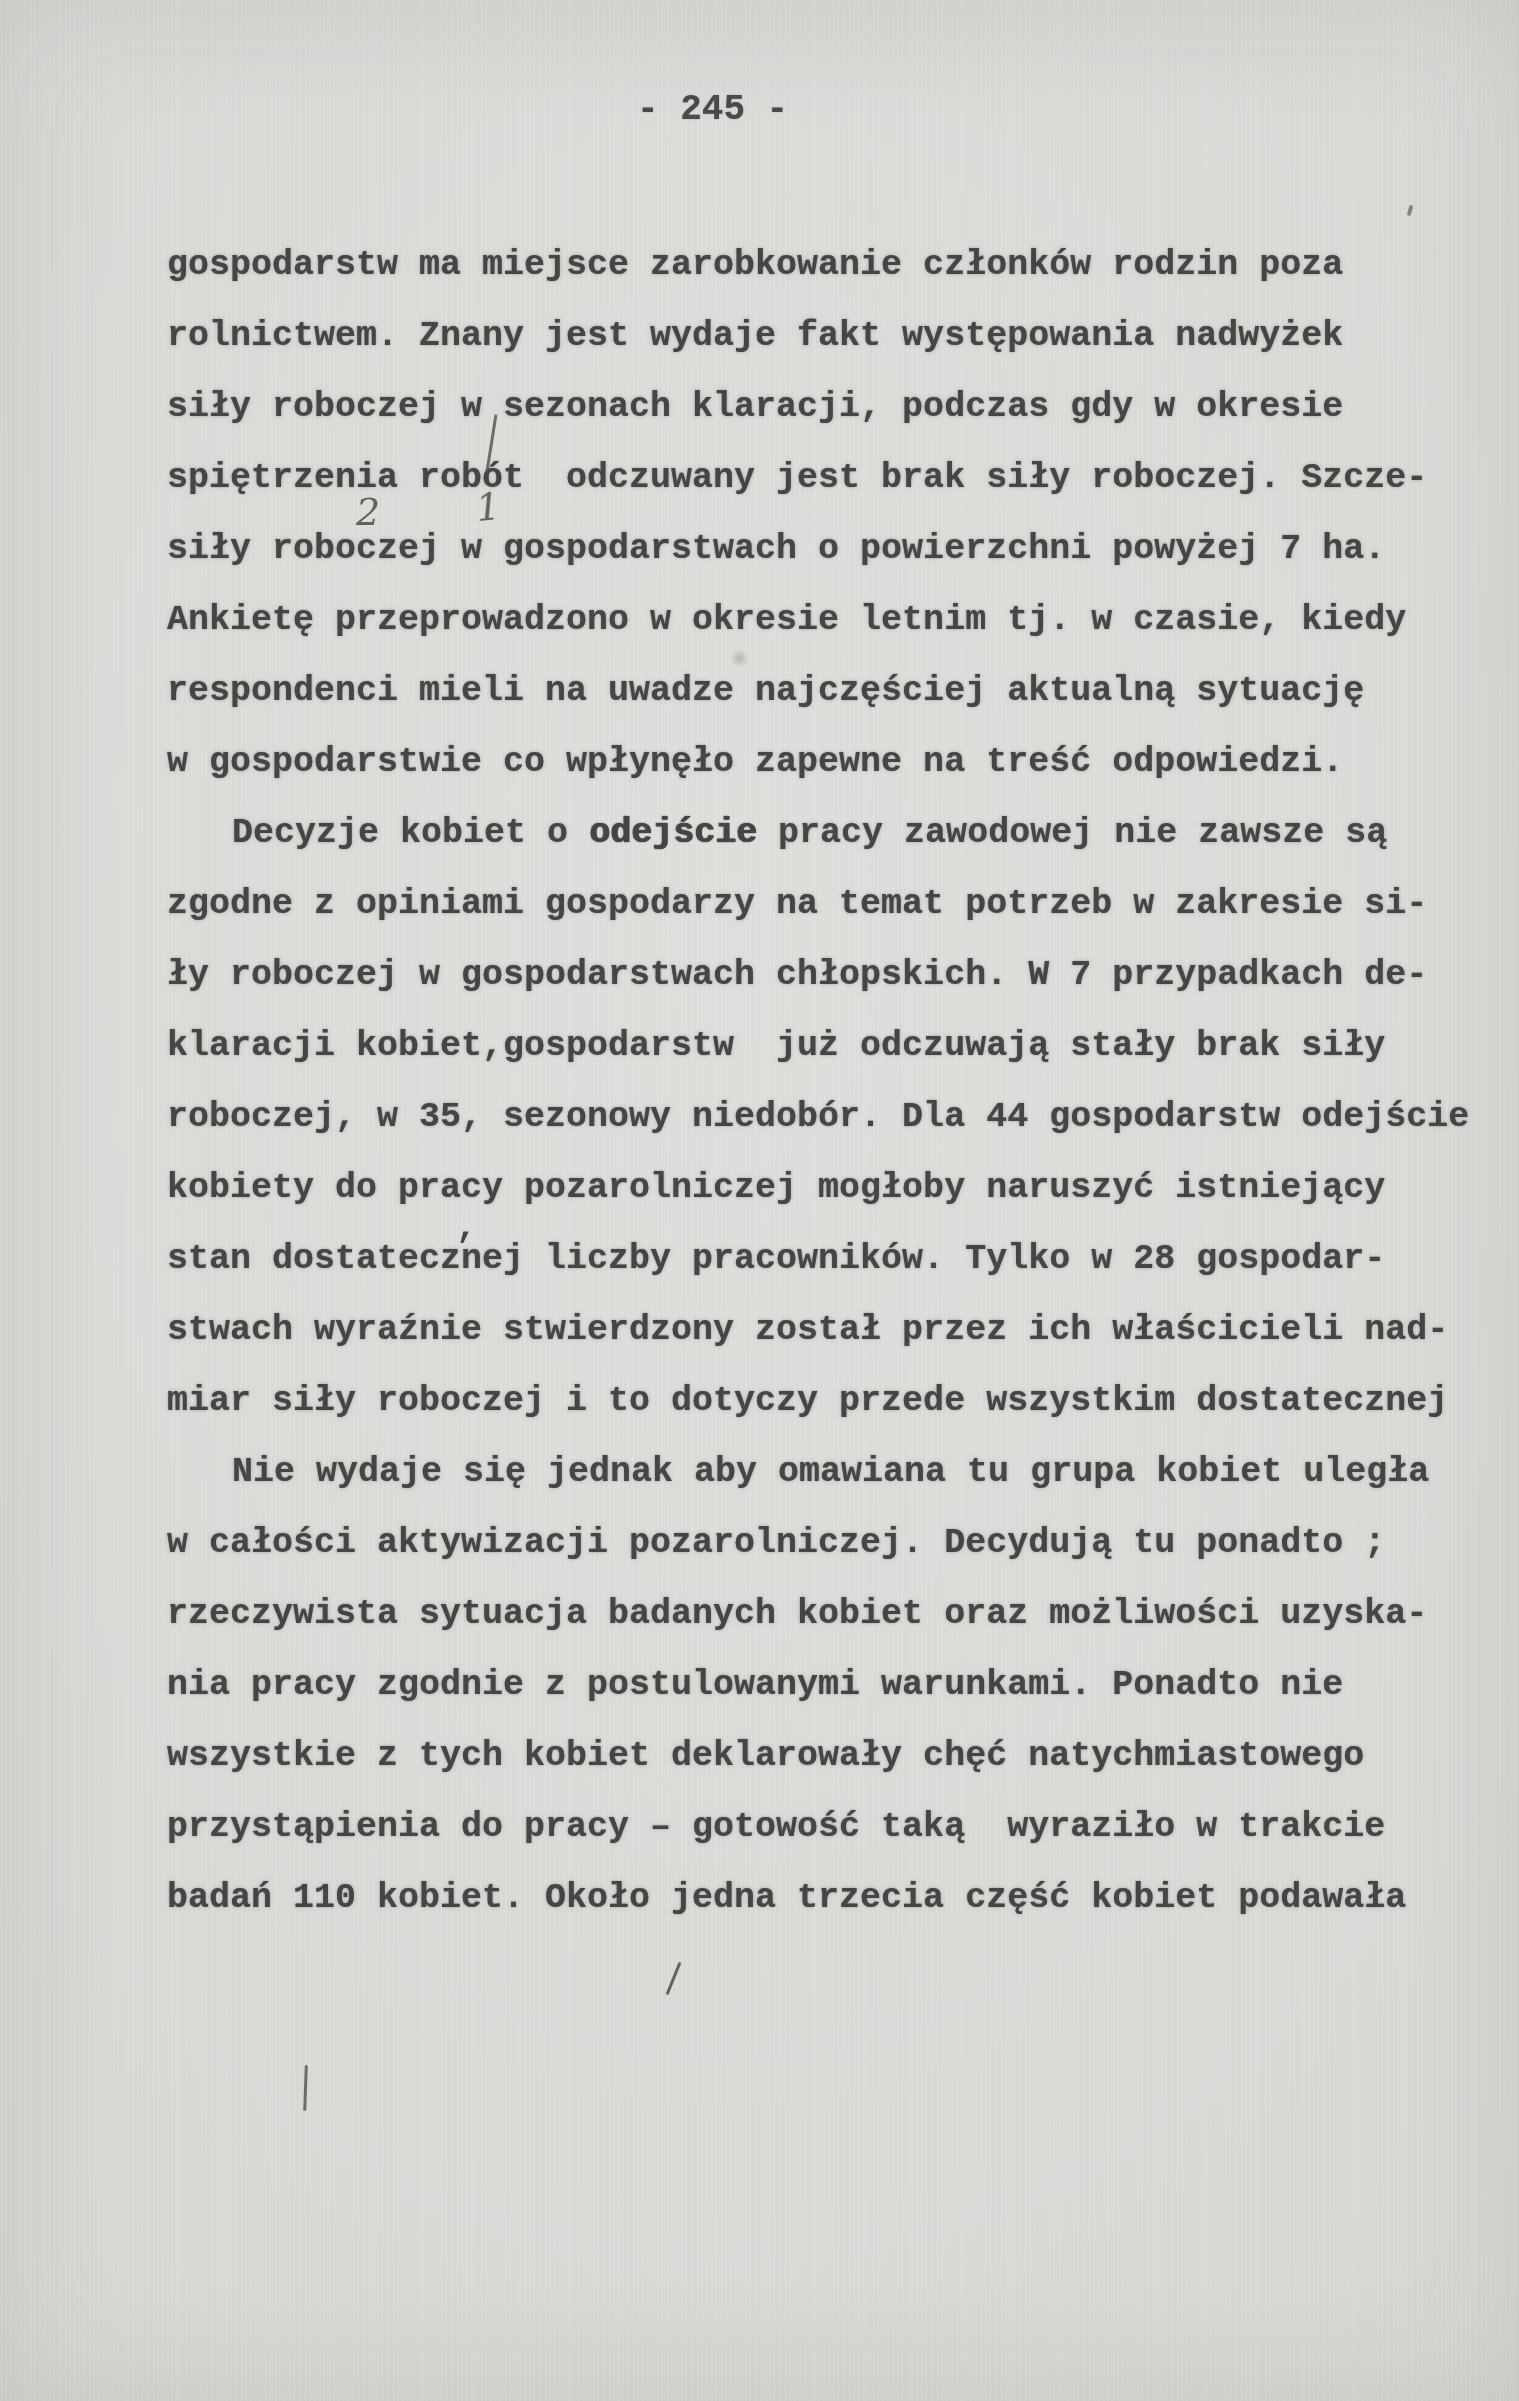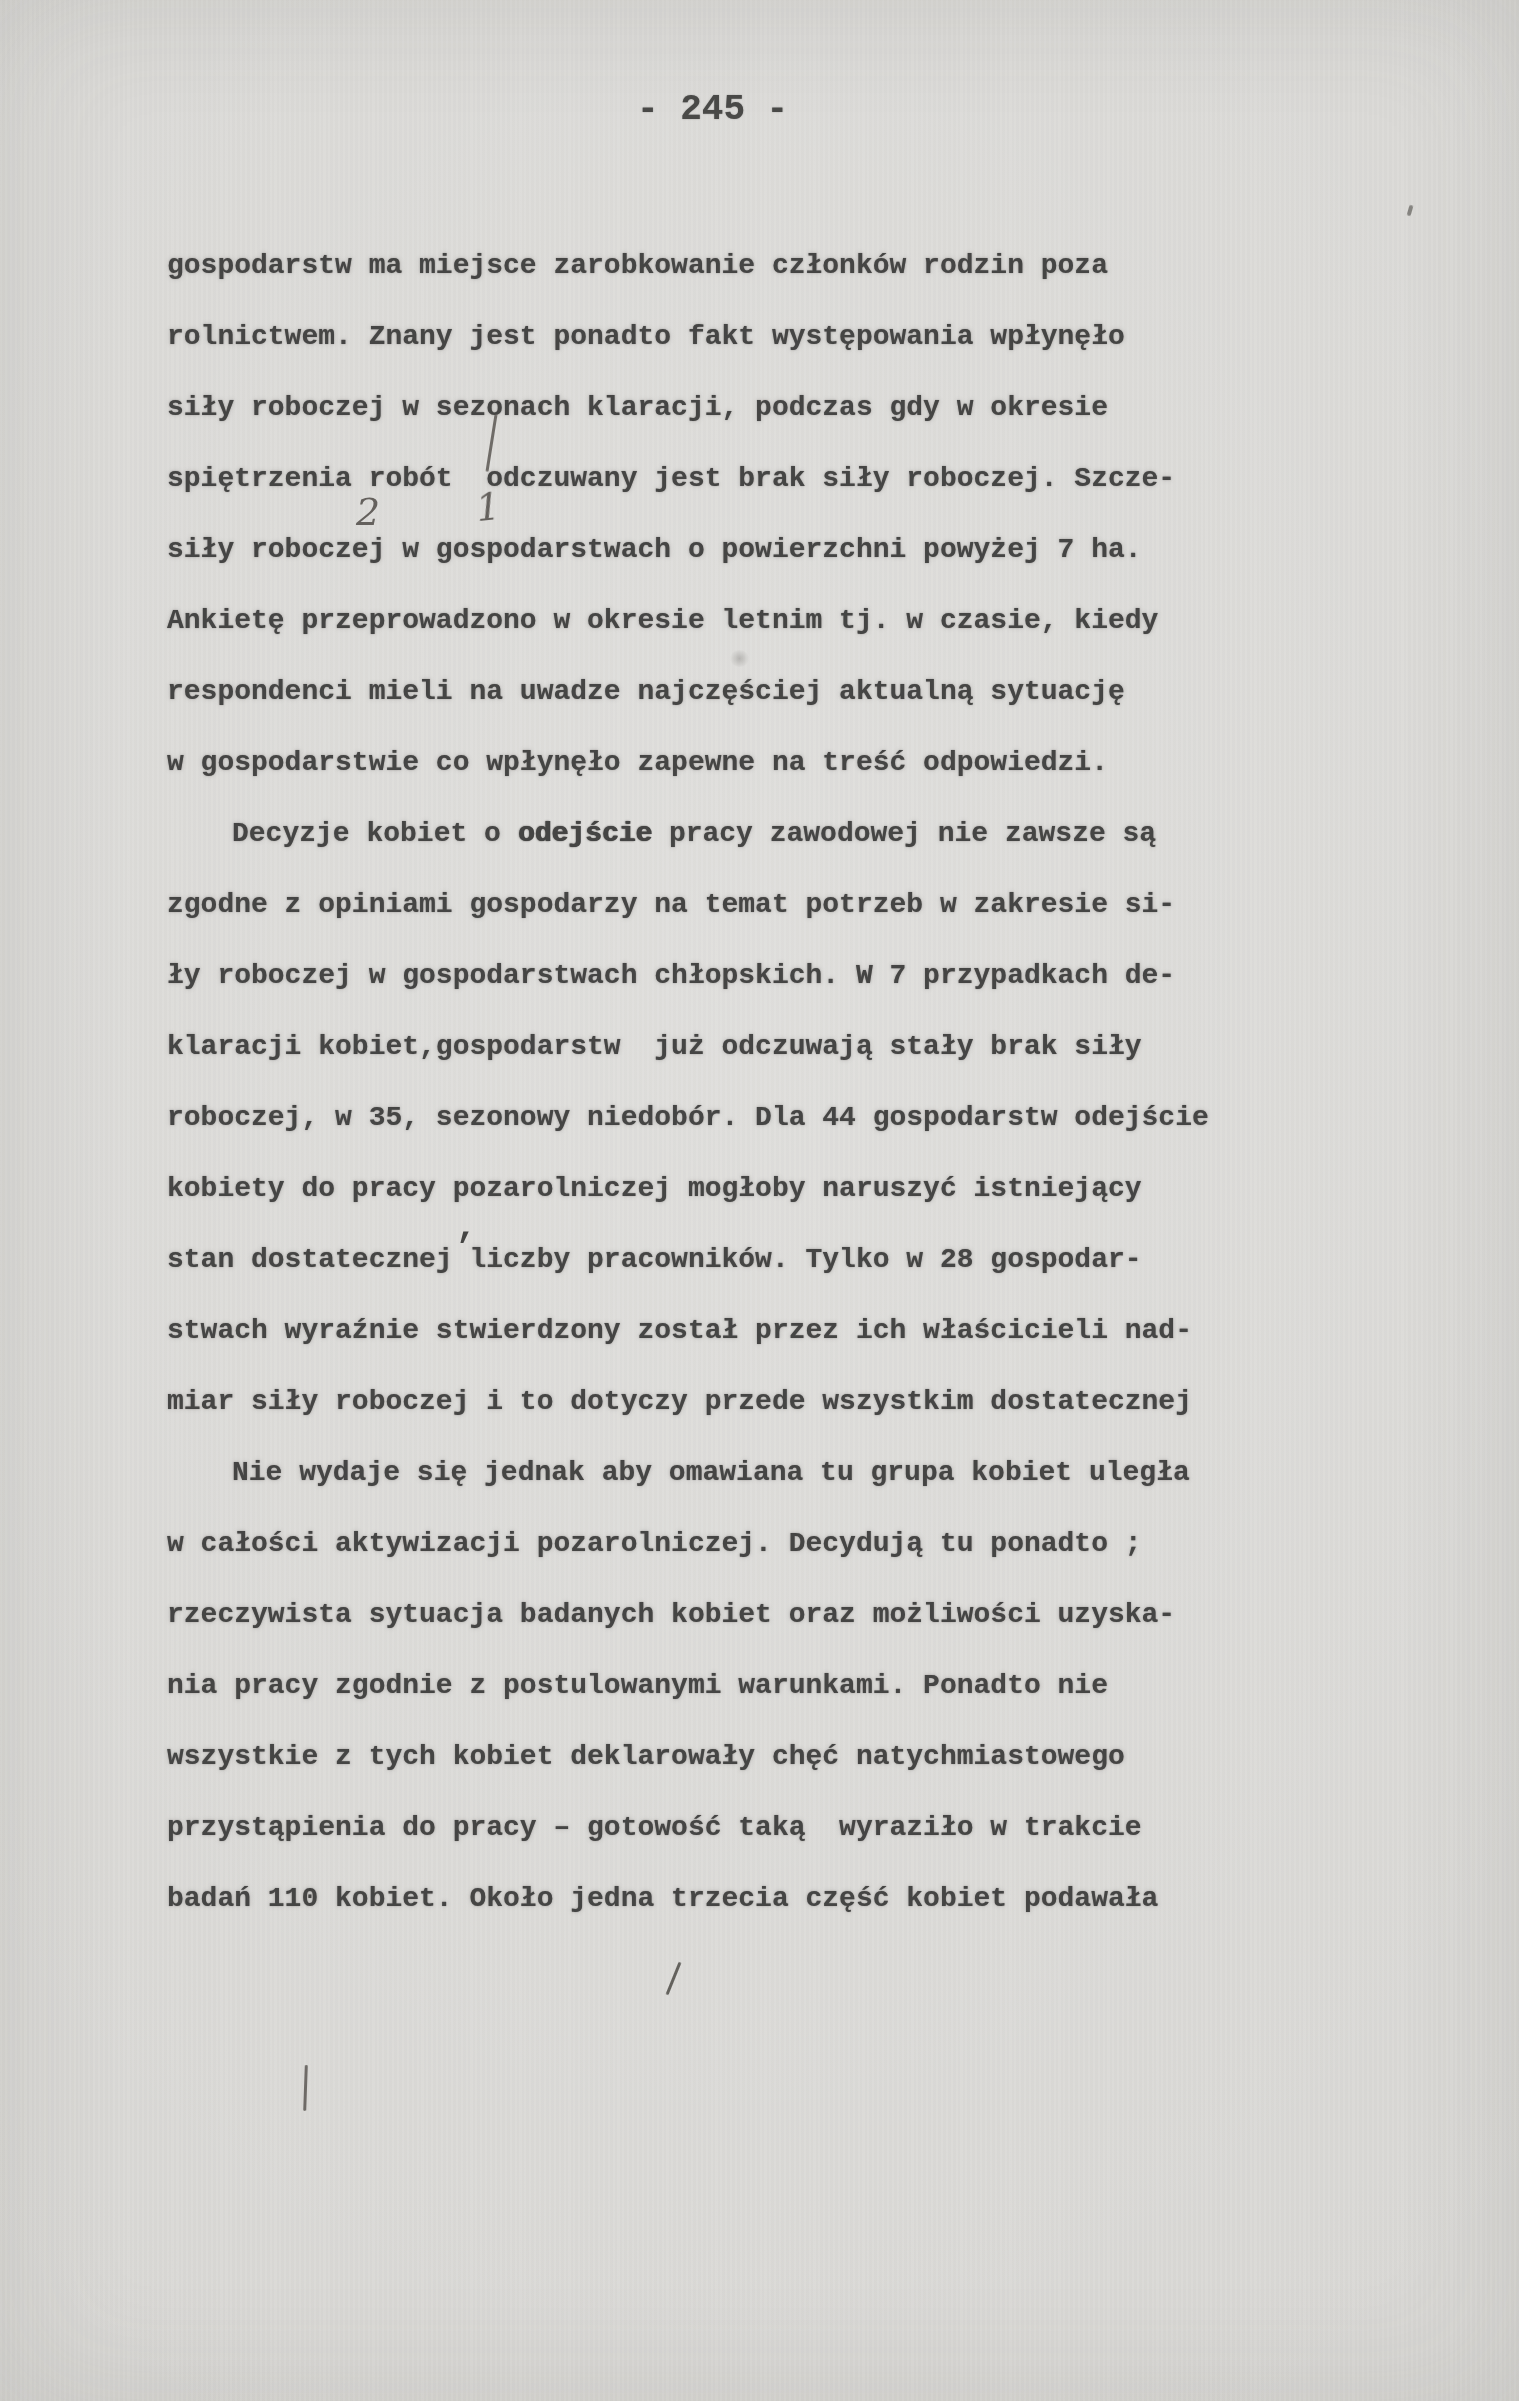--- a/index.html
+++ b/index.html
@@ -43,21 +43,21 @@
     position: absolute;
     left: 167px;
     top: 230px;
     width: 1340px;
     color: #454544;
     filter: blur(0.2px);
   }
   .line {
     height: 71px;
     line-height: 71px;
-    font-size: 28px;
+    font-size: 35px;
     font-weight: 700;
     white-space: pre;
     text-shadow: 0 0 1.4px rgba(72,70,68,0.55), 0 0 4.9px rgba(95,93,90,0.22);
   }
   .line.indent { padding-left: 65px; }
   .overtype {
     text-shadow: 1px 0 0 currentColor, 0 0 1.8px rgba(55,53,51,0.85);
   }
   
   .hw-digit {
@@ -116,21 +116,21 @@
 <body>
 
 <div class="page">
 
   <div class="page-number">- 245 -</div>
 
   <div class="textblock">
 
     <div class="para">
       <div class="line">gospodarstw ma miejsce zarobkowanie członków rodzin poza</div>
-      <div class="line">rolnictwem. Znany jest ponadto fakt występowania wpłynęło</div>
+      <div class="line">rolnictwem. Znany jest wydaje fakt występowania nadwyżek</div>
       <div class="line">siły roboczej w sezonach klaracji, podczas gdy w okresie</div>
       <div class="line">spiętrzenia robót  odczuwany jest brak siły roboczej. Szcze-</div>
       <div class="line">siły roboczej w gospodarstwach o powierzchni powyżej 7 ha.</div>
       <div class="line">Ankietę przeprowadzono w okresie letnim tj. w czasie, kiedy</div>
       <div class="line">respondenci mieli na uwadze najczęściej aktualną sytuację</div>
       <div class="line">w gospodarstwie co wpłynęło zapewne na treść odpowiedzi.</div>
     </div>
 
     <div class="para">
       <div class="line indent">Decyzje kobiet o <span class="overtype">odejście</span> pracy zawodowej nie zawsze są</div>

